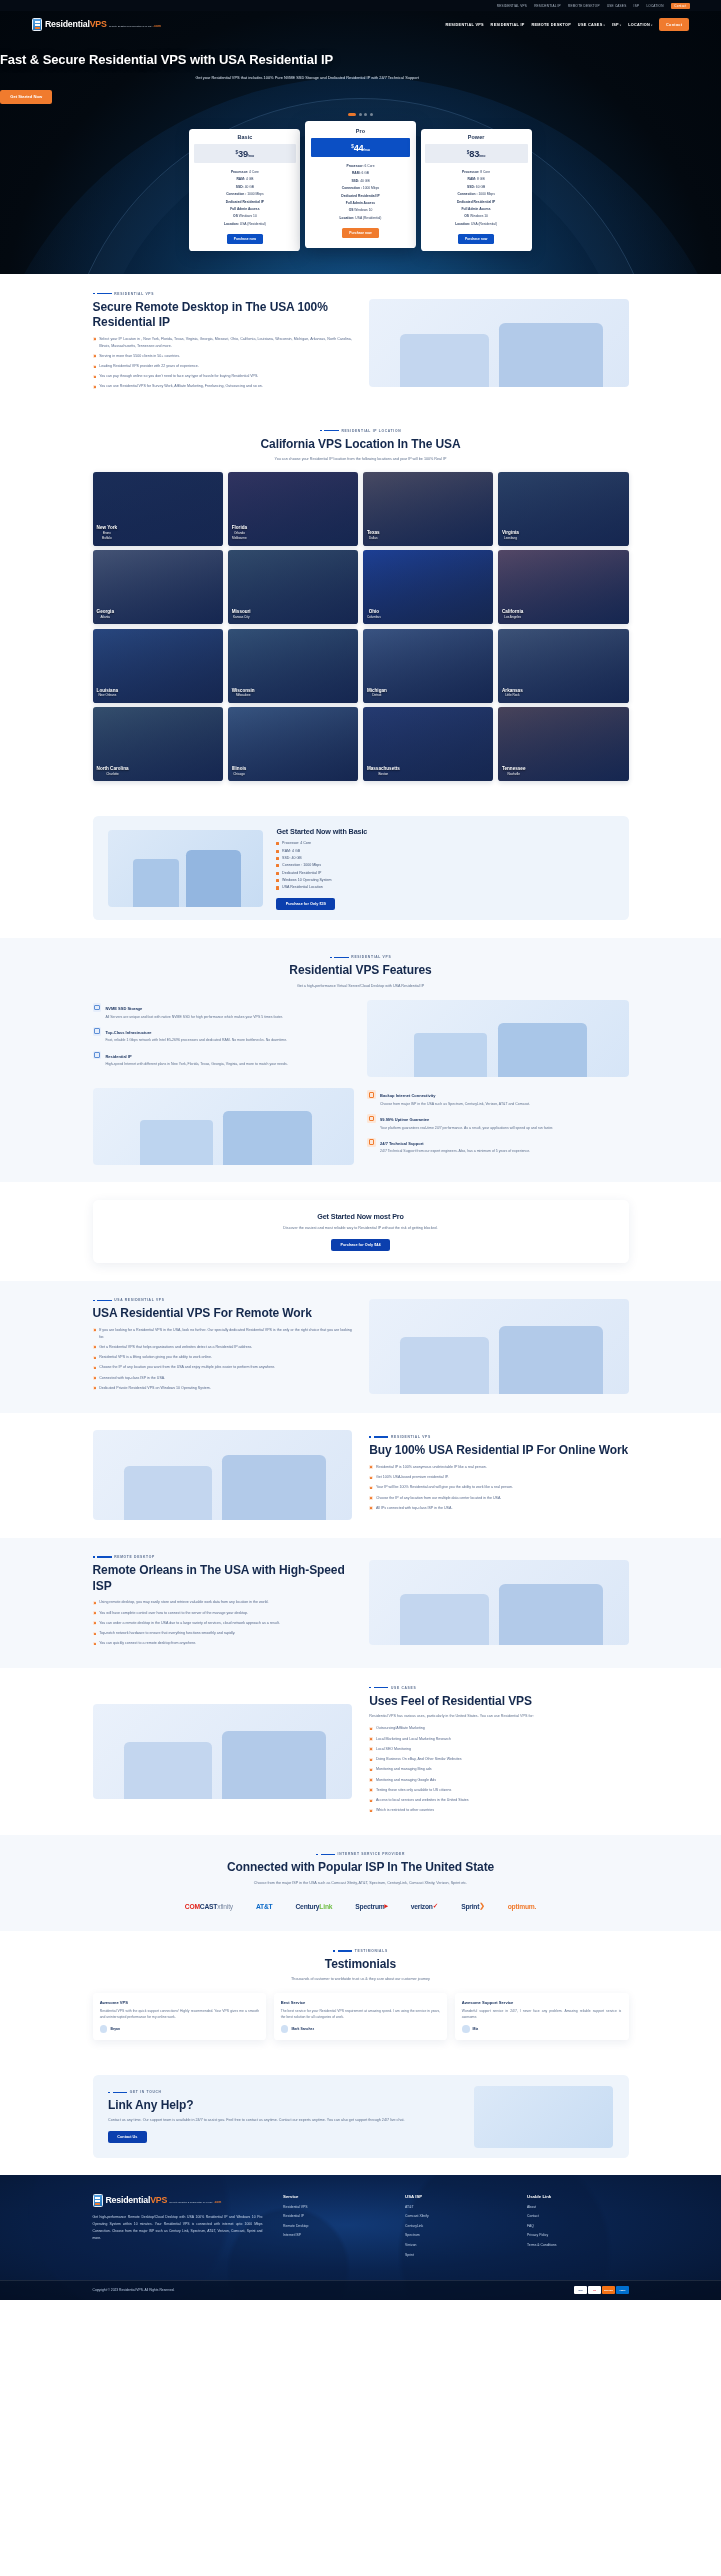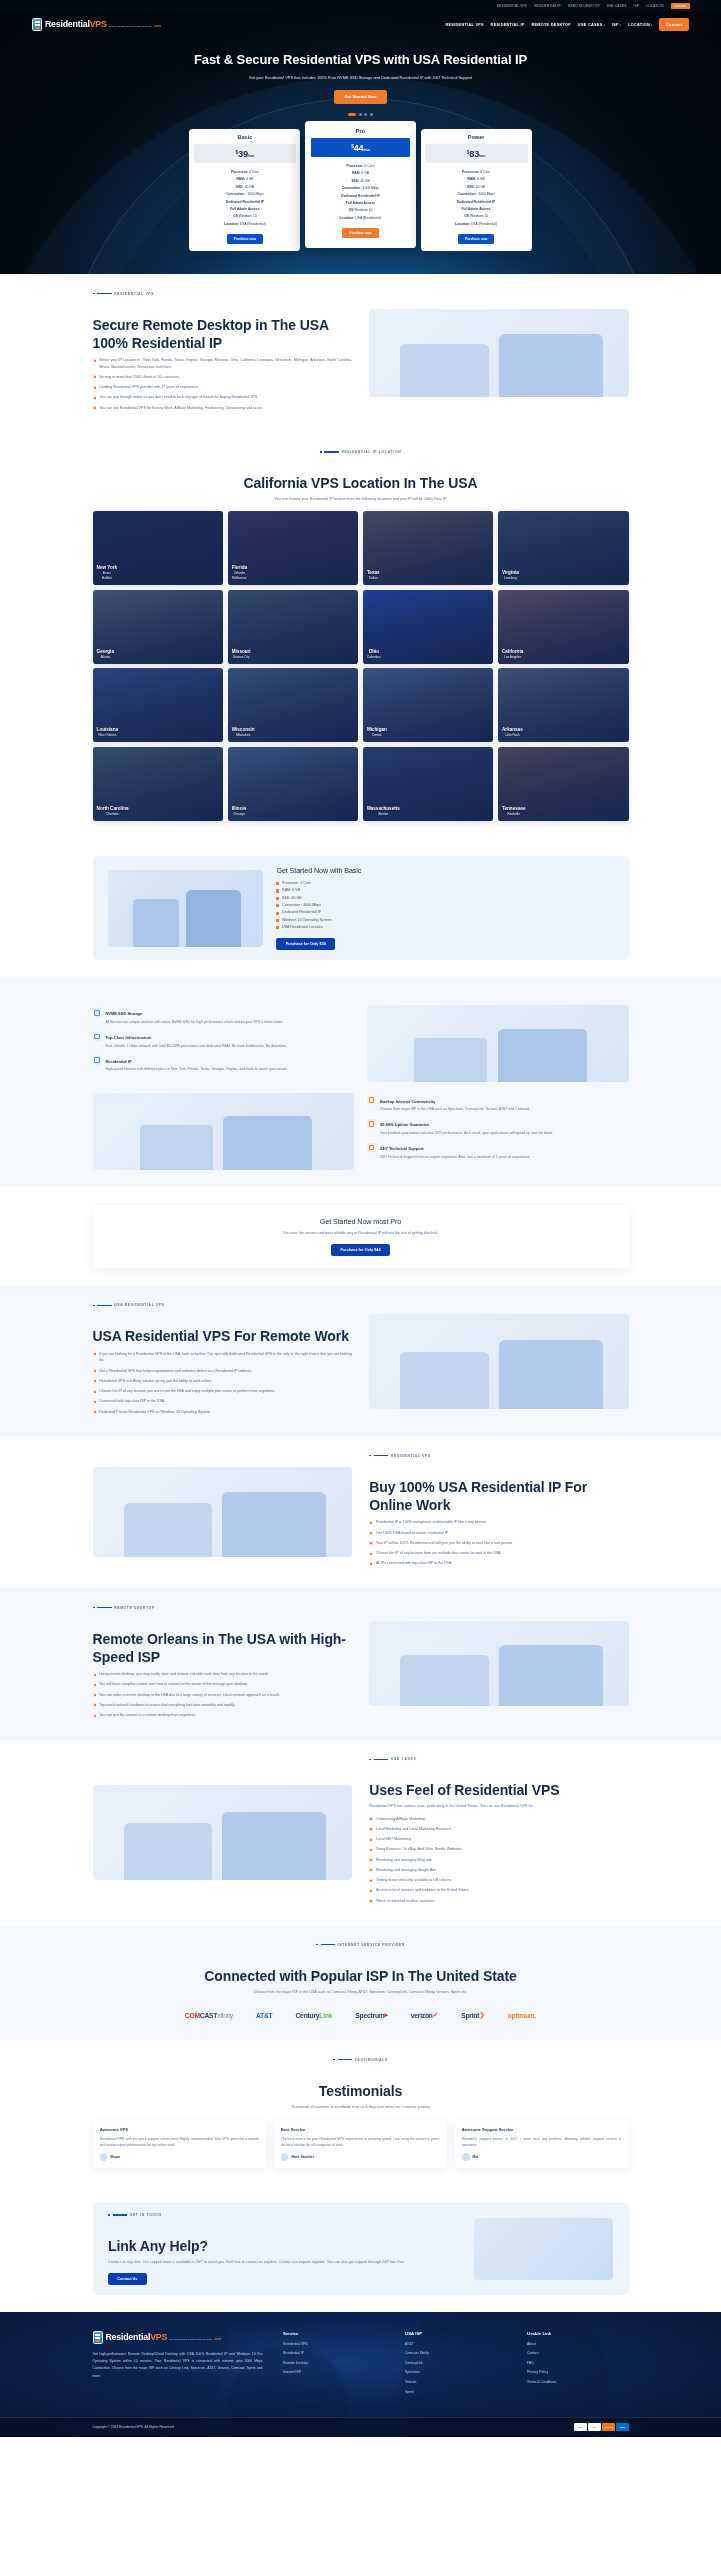--- a/index.html
+++ b/index.html
@@ -27,21 +27,21 @@
   .logo-mark::before{content:"";position:absolute;left:1.5px;right:1.5px;bottom:1px;height:2.1px;background:#f07b2e;border-radius:0.5px}
   .logo-txt{line-height:1}
   .logo-txt .l1{font-size:8.8px;font-weight:700;letter-spacing:-0.2px}
   .logo-txt .l1 .o{color:#f07b2e}
   .logo-txt .l2{font-size:2.2px;color:#cfd9e6;letter-spacing:0.1px;margin-top:1px}
   .logo-txt .l2 .dot{color:#f07b2e;font-weight:700;font-size:3.1px}
   .menu{display:flex;align-items:center;gap:6.7px;font-size:3.8px;letter-spacing:0.3px;font-weight:600}
   .menu .caret{font-size:2.6px;opacity:.75;margin-left:1px}
   .contact-btn{background:#f07b2e;color:#fff;padding:4.6px 6.7px;border-radius:2.1px;font-size:3.8px;font-weight:600}
 
-  .hero-body{text-align:center;padding:13.4px 0 0}
+  .hero-body{text-align:left;padding:13.4px 0 0}
   .hero-h1{font-size:13px;font-weight:800;line-height:1.28;letter-spacing:-0.1px;text-shadow:0 1px 7.2px rgba(0,0,0,.6)}
   .hero-sub{font-size:3.9px;line-height:2;margin-top:5.2px;color:#dfe8f3;max-width:330px;margin-left:auto;margin-right:auto}
   .hero-cta{display:inline-block;margin-top:8.2px;background:#f07b2e;color:#fff;font-size:4.1px;font-weight:700;padding:4.6px 10.3px;border-radius:2.1px}
   .dots{display:flex;gap:2.6px;justify-content:center;margin-top:9.3px}
   .dots i{width:3.1px;height:3.1px;border-radius:50%;background:rgba(255,255,255,.45);display:block}
   .dots i.on{background:#f07b2e;width:8.2px;border-radius:1.5px}
 
   
   .pricing{display:flex;justify-content:center;align-items:flex-start;gap:4.6px;padding:13.4px 0 17.5px}
   .pcard{width:111px;background:#fff;border-radius:3.6px;box-shadow:0 3.6px 13.4px rgba(4,18,40,.3);text-align:center;padding:4.6px 0 7.2px;color:#203354}
@@ -55,21 +55,21 @@
   .p-list{padding:5.7px 6.2px 0;font-size:3.3px;line-height:2.25;color:#2b3d5e}
   .p-list b{font-weight:700}
   .p-btn{display:inline-block;margin-top:5.7px;background:#0b4fc4;color:#fff;font-size:3.3px;font-weight:700;padding:3.1px 7.2px;border-radius:1.5px}
   .pcard.feat .p-btn{background:#f07b2e}
 
   
   .eyebrow{display:flex;align-items:center;gap:2.6px;font-size:3.3px;letter-spacing:0.7px;color:#5a6e90;font-weight:600}
   .eyebrow .d1{width:2.1px;height:1.3px;background:#0b4fc4;display:block}
   .eyebrow .d2{width:14.4px;height:1.3px;background:#0b4fc4;display:block}
   .eyebrow.c{justify-content:center}
-  .h2{font-size:14px;font-weight:800;line-height:1.3;color:#15294d;margin-top:20px;letter-spacing:-0.1px}
+  .h2{font-size:12px;font-weight:800;line-height:1.3;color:#15294d;margin-top:4px;letter-spacing:-0.1px}
   .lead{font-size:3.7px;line-height:2;color:#5d6f8c;margin-top:3.6px}
   .bullets{margin-top:5.2px}
   .bullets li{list-style:none;display:flex;gap:3.1px;font-size:3.6px;line-height:1.85;color:#55678a;margin-bottom:3.6px;text-align:justify}
   .bullets li .bi{flex:0 0 3.6px;height:3.6px;margin-top:1.5px;border-radius:1px;background:#fde3d2;position:relative}
   .bullets li .bi::after{content:"";position:absolute;inset:1px;border:0.5px solid #f07b2e;border-radius:0.5px}
 
   .illus{border-radius:4.1px;background:linear-gradient(135deg,#eaf1fb,#dbe7f7);position:relative;overflow:hidden}
   .illus::before{content:"";position:absolute;left:12%;bottom:0;width:34%;height:60%;background:#c3d6ef;border-radius:5.2px 5.2px 0 0}
   .illus::after{content:"";position:absolute;right:10%;bottom:0;width:40%;height:72%;background:#b2cae9;border-radius:6.2px 6.2px 0 0}
 
@@ -87,21 +87,21 @@
   .loc .cap .ct{font-size:3.1px;opacity:.93;line-height:1.7}
 
   
   .cta{background:#eef4fb;border-radius:5.2px;display:flex;align-items:center;gap:13.4px;padding:10.3px 15.5px;position:relative;overflow:hidden}
   .cta .dotpat{position:absolute;right:9.3px;top:8.2px;width:40px;height:40px;opacity:.5;
     background-image:radial-gradient(#8fa8c8 0.5px,transparent 0.5px);background-size:3.6px 3.6px}
   .cta-art{flex:0 0 155px;height:77px;border-radius:4.1px;background:linear-gradient(135deg,#dce9f8,#c7dcf3);position:relative;overflow:hidden}
   .cta-art::before{content:"";position:absolute;left:16%;bottom:0;width:30%;height:62%;background:#a9c6e8;border-radius:4.1px 4.1px 0 0}
   .cta-art::after{content:"";position:absolute;right:14%;bottom:0;width:36%;height:74%;background:#93b6e0;border-radius:5.2px 5.2px 0 0}
   .cta-body{flex:1;position:relative;z-index:2}
-  .cta-title{font-size:7.2px;font-weight:400;color:#15294d;letter-spacing:-0.1px}
+  .cta-title{font-size:7.2px;font-weight:700;color:#15294d;letter-spacing:-0.1px}
   .cta-list{margin-top:4.6px}
   .cta-list li{list-style:none;font-size:3.6px;color:#3f5273;line-height:2.05;display:flex;align-items:center;gap:2.6px}
   .cta-list li .ci{width:3.1px;height:3.1px;background:#f07b2e;border-radius:0.5px;display:inline-block;flex:0 0 3.1px}
   .cta-btn{display:inline-block;margin-top:6.2px;background:#0b3fae;color:#fff;font-size:3.8px;font-weight:700;padding:4.1px 9.3px;border-radius:2.1px}
   .cta.pro{background:#fff;box-shadow:0 2.1px 10.3px rgba(20,50,100,.08);text-align:center;display:block;padding:12.4px 15.5px}
   .cta.pro .cta-title{font-size:7.2px}
   .cta.pro .lead{max-width:268px;margin:4.1px auto 0;text-align:center}
 
   
   .feat-grid{display:grid;grid-template-columns:1fr 1fr;gap:10.3px 13.4px;margin-top:10.3px;align-items:center}
@@ -434,20 +434,29 @@
             <li><i class="ci"></i>Windows 10 Operating System</li>
             <li><i class="ci"></i>USA Residential Location</li>
           </ul>
         <a href="#" class="cta-btn">Purchase for Only $39</a>
       </div>
     </div>
   </div>
 </section>
 
 <section class="sec alt">
+  <div class="wrap" style="text-align:center">
+    <div class="eyebrow c">
+        <i class="d1"></i>
+        <i class="d2"></i>
+        <span>RESIDENTIAL VPS</span>
+      </div>
+    <h2 class="h2">Residential VPS Features</h2>
+    <p class="lead" style="max-width:222px;margin-left:auto;margin-right:auto">Get a high-performance Virtual Server/Cloud Desktop with USA Residential IP</p>
+  </div>
   <div class="wrap feat-grid" style="text-align:left">
     <div id="featLeft">
         <div class="fitem">
       <span class="fico "></span>
       <span class="ftxt"><span class="ft">NVME SSD Storage</span>
       <div class="fd">All Servers are unique and fast with native NVME SSD for high performance which makes your VPS 5 times faster.</div></span>
     </div>
         <div class="fitem">
       <span class="fico "></span>
       <span class="ftxt"><span class="ft">Top-Class Infrastructure</span>

